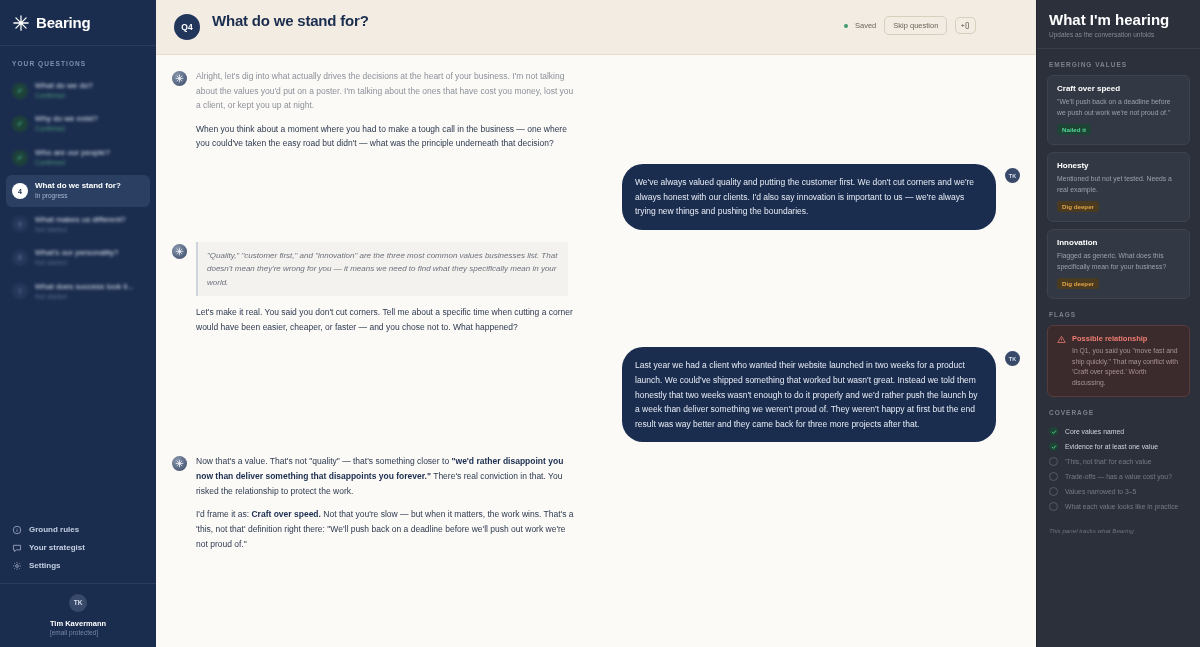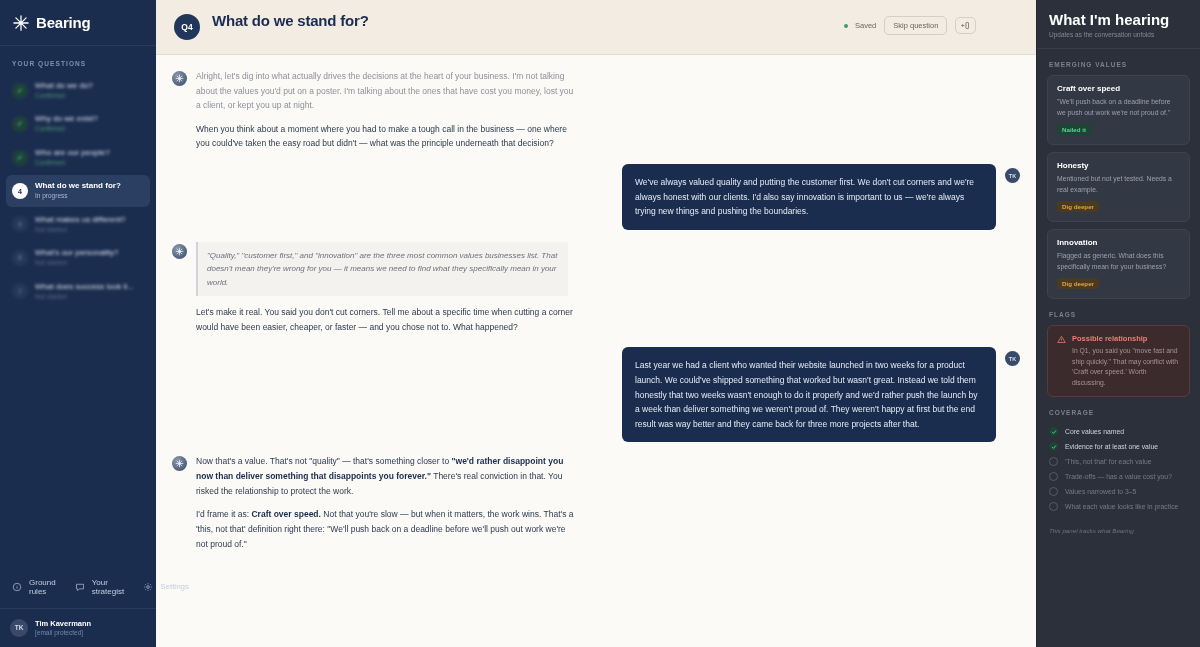--- a/index.html
+++ b/index.html
@@ -51,27 +51,27 @@
   .qbadge.todo { background: #26395c; color: #64779b; }
   .qtext { min-width: 0; }
   .qtitle { font-size: 8px; color: #e7ecf5; line-height: 1.25; white-space: nowrap; overflow: hidden; text-overflow: ellipsis; }
   .qitem.active .qtitle { color: #ffffff; font-weight: 600; }
   .qsub { font-size: 6.5px; line-height: 1.3; margin-top: 1px; }
   .qsub.confirmed { color: #4f9e7a; }
   .qsub.progress { color: #aab9d2; }
   .qsub.todo { color: #5c6e90; }
 
   .sb-spacer { flex: 1 1 auto; }
-  .sb-links { padding: 0 10px 8px 10px; display: flex; gap: 15px; }
+  .sb-links { padding: 0 10px 8px 10px; display: flex; flex-direction: column; gap: 0; font-weight: bold; }
   .sb-link { display: flex; align-items: center; gap: 7px; padding: 4px 2px; }
   .sb-link svg { width: 10px; height: 10px; flex: none; }
   .sb-link span { font-size: 8px; color: #c3cde0; }
   .sb-user {
     border-top: 1px solid rgba(255,255,255,0.08);
-    padding: 10px 10px; display: flex; align-items: center; gap: 7px;
+    padding: 10px 10px; display: flex; align-items: center; gap: 7px; flex-direction: column;
   }
   .avatar {
     width: 18px; height: 18px; border-radius: 50%;
     background: #39496a; color: #d6deec;
     font-size: 6.5px; font-weight: 700;
     display: flex; align-items: center; justify-content: center; flex: none;
   }
   .u-name { font-size: 7.5px; color: #ffffff; font-weight: 600; line-height: 1.3; }
   .u-mail { font-size: 6.5px; color: #7687a6; line-height: 1.3; }
 
@@ -129,21 +129,21 @@
     background: #f4f2ee;
     padding: 7px 9px;
     margin: 0 0 9px 0;
     max-width: 372px;
     font-style: italic;
     font-size: 8px; line-height: 1.68; color: #6b717c;
   }
   .user-row { display: flex; gap: 9px; justify-content: flex-end; align-items: flex-start; padding: 0 16px 0 16px; margin: 4px 0 12px 0; }
   .bubble {
     background: #1b2d4f; color: #e6ebf4;
-    border-radius: 6px; padding: 11px 13px;
+    border-radius: 21px; padding: 11px 13px;
     font-size: 8.5px; line-height: 1.72;
     max-width: 374px;
   }
   .user-av {
     width: 15px; height: 15px; border-radius: 50%;
     background: #39496a; color: #d6deec;
     font-size: 5.5px; font-weight: 700;
     display: flex; align-items: center; justify-content: center; flex: none; margin-top: 4px;
   }
 

